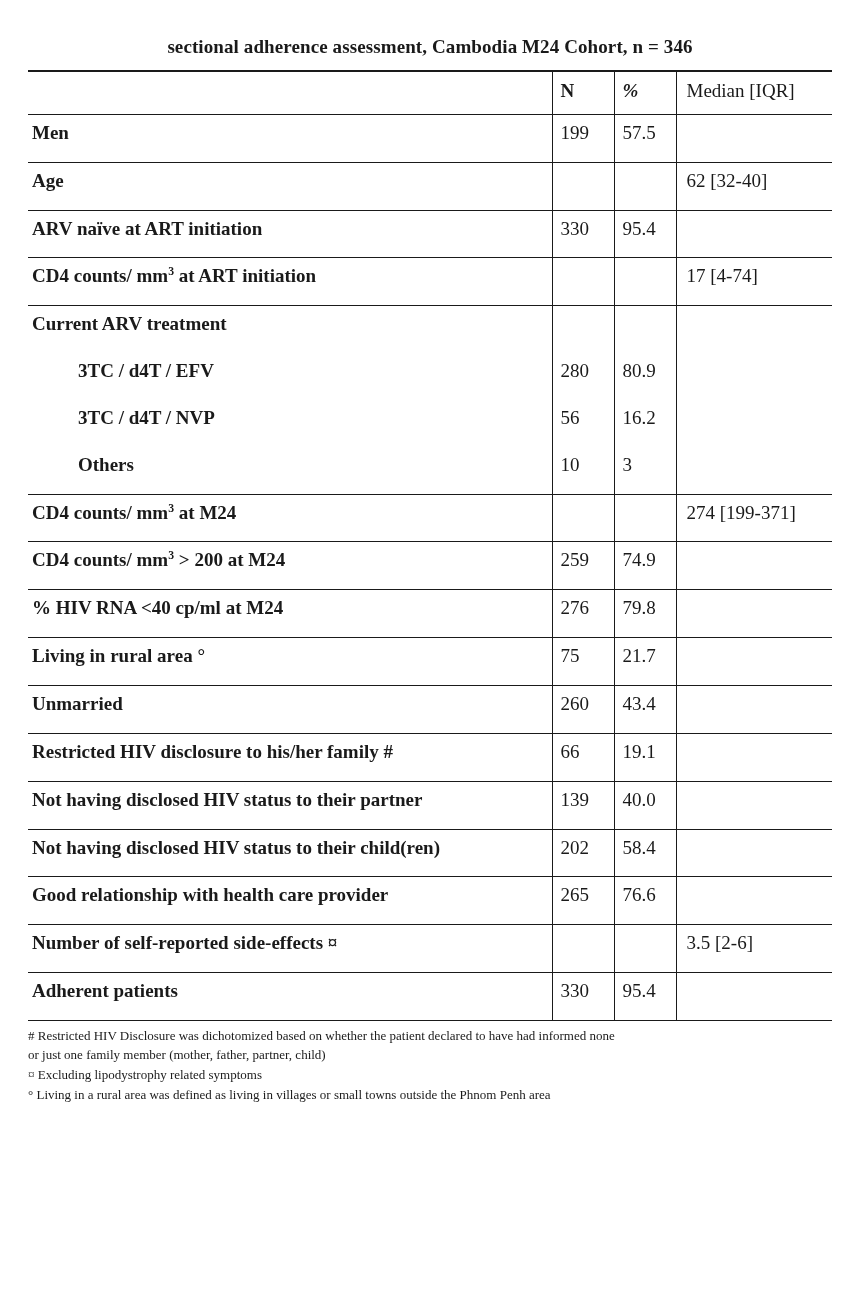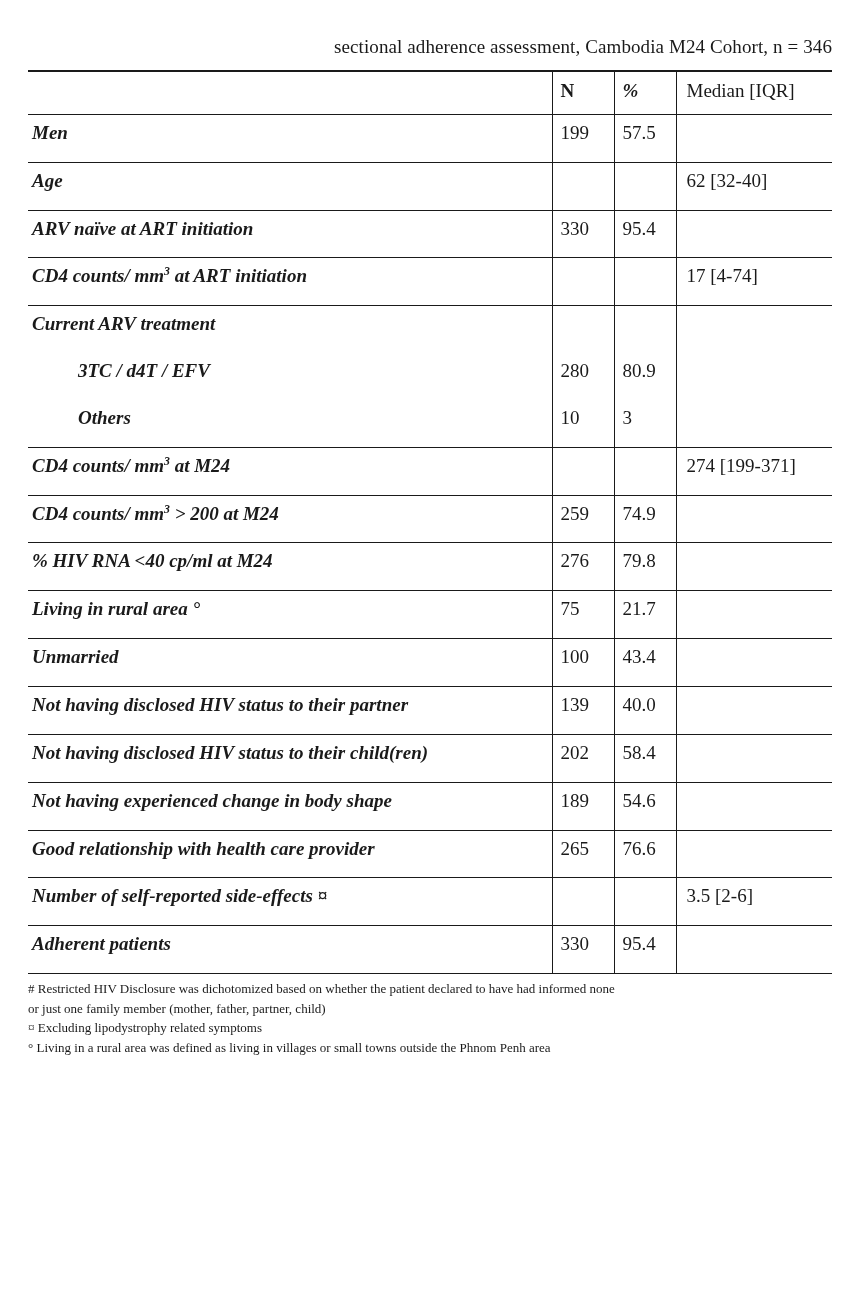--- a/index.html
+++ b/index.html
@@ -14,22 +14,22 @@
     color: #1a1a1a;
     position: relative;
     overflow: hidden;
   }
   .page {
     box-sizing: border-box;
     padding: 30px 28px 0 28px;
     width: 860px;
   }
   .table-title {
-    text-align: right;
-    font-weight: normal;
+    text-align: center;
+    font-weight: bold;
     font-size: 19px;
     font-family: "Liberation Serif", serif;
     padding: 6px 0 12px 0;
     letter-spacing: 0.1px;
   }
   table.data-table {
     border-collapse: collapse;
     width: 804px;
     table-layout: fixed;
     font-size: 19px;
@@ -44,21 +44,20 @@
     border-bottom: 1px solid #1a1a1a;
   }
   table.data-table td {
     vertical-align: top;
     padding: 7px 5px 18px 5px;
     line-height: 1.15;
   }
   table.data-table td.label {
     font-weight: bold;
     padding-left: 4px;
-    font-style: italic;
   }
   table.data-table tbody tr td {
     border-bottom: 1px solid #1a1a1a;
   }
   table.data-table tbody tr.no-rule td {
     border-bottom: none;
   }
   table.data-table td.num,
   table.data-table td.pct,
   table.data-table td.median {
@@ -167,20 +166,26 @@
         <td class="median"></td>
       </tr>
 
       <tr class="no-rule sub-row">
         <td class="label"><span class="indent">3TC / d4T / EFV</span></td>
         <td class="num">280</td>
         <td class="pct">80.9</td>
         <td class="median"></td>
       </tr>
 
+      <tr class="no-rule sub-row">
+        <td class="label"><span class="indent">3TC / d4T / NVP</span></td>
+        <td class="num">56</td>
+        <td class="pct">16.2</td>
+        <td class="median"></td>
+      </tr>
 
       <tr class="sub-row">
         <td class="label"><span class="indent">Others</span></td>
         <td class="num">10</td>
         <td class="pct">3</td>
         <td class="median"></td>
       </tr>
 
       <tr>
         <td class="label"><span>CD4 counts/ mm</span><sup>3</sup><span> at M24</span></td>
@@ -205,46 +210,46 @@
 
       <tr>
         <td class="label">Living in rural area °</td>
         <td class="num">75</td>
         <td class="pct">21.7</td>
         <td class="median"></td>
       </tr>
 
       <tr>
         <td class="label">Unmarried</td>
-        <td class="num">100</td>
+        <td class="num">260</td>
         <td class="pct">43.4</td>
         <td class="median"></td>
       </tr>
 
+      <tr>
+        <td class="label">Restricted HIV disclosure to his/her family #</td>
+        <td class="num">66</td>
+        <td class="pct">19.1</td>
+        <td class="median"></td>
+      </tr>
 
       <tr>
         <td class="label">Not having disclosed HIV status to their partner</td>
         <td class="num">139</td>
         <td class="pct">40.0</td>
         <td class="median"></td>
       </tr>
 
       <tr>
         <td class="label">Not having disclosed HIV status to their child(ren)</td>
         <td class="num">202</td>
         <td class="pct">58.4</td>
         <td class="median"></td>
       </tr>
 
-      <tr>
-        <td class="label">Not having experienced change in body shape</td>
-        <td class="num">189</td>
-        <td class="pct">54.6</td>
-        <td class="median"></td>
-      </tr>
 
       <tr>
         <td class="label">Good relationship with health care provider</td>
         <td class="num">265</td>
         <td class="pct">76.6</td>
         <td class="median"></td>
       </tr>
 
       <tr>
         <td class="label">Number of self-reported side-effects ¤</td>

